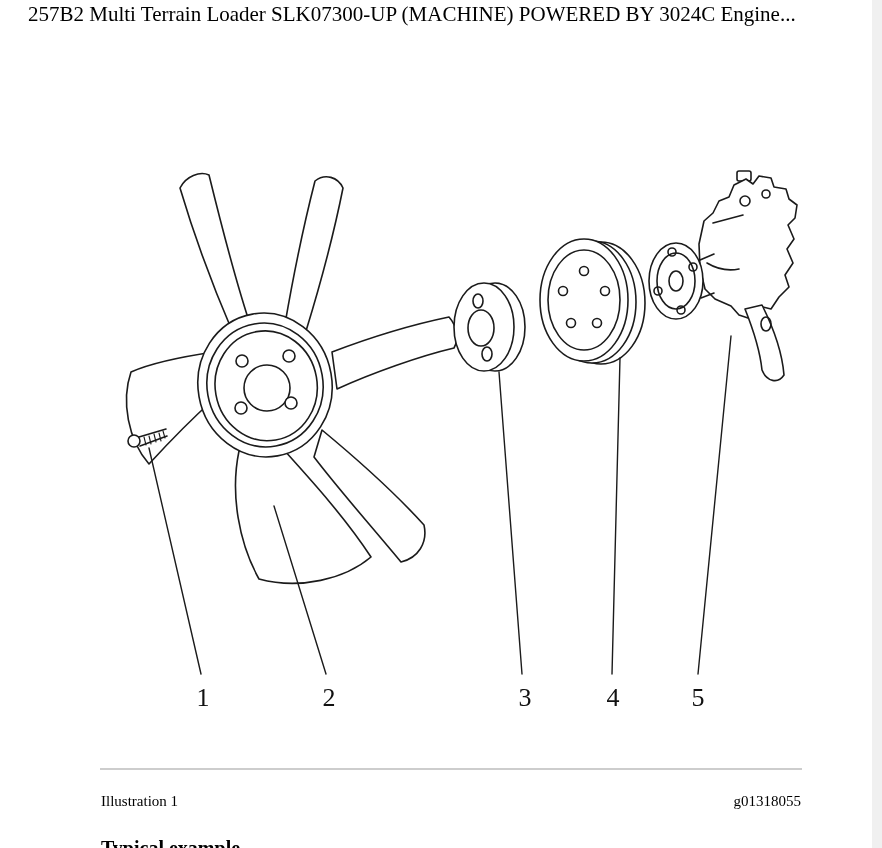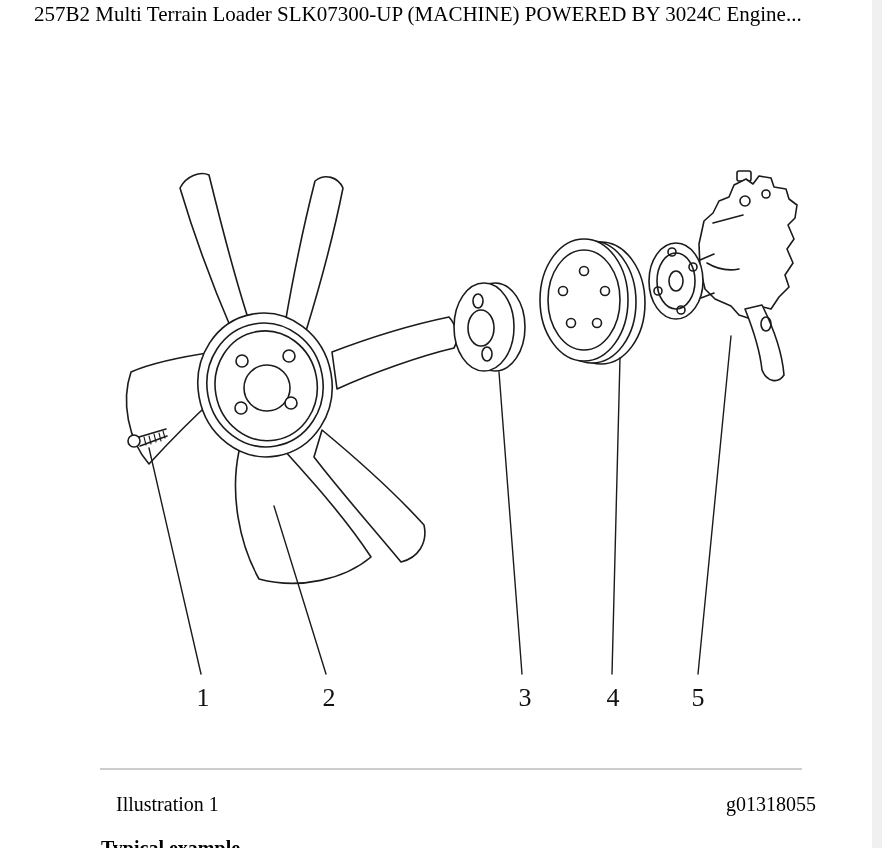--- a/index.html
+++ b/index.html
@@ -6,41 +6,41 @@
   body {
     width: 882px; height: 848px;
     position: relative;
     overflow: hidden;
     background: #ffffff;
     color: #000000;
     font-family: "Liberation Serif", serif;
   }
   .page-title {
     position: absolute;
-    left: 34px; top: 2px;
+    left: 28px; top: 2px;
     font-size: 21px;
     white-space: nowrap;
   }
   .diagram-svg {
     position: absolute;
     left: 0; top: 0;
   }
   .caption-divider {
     position: absolute;
     left: 100px; top: 768px;
     width: 702px; height: 2px;
     background: #cdcdcd;
   }
   .caption-row {
     position: absolute;
-    left: 116px; top: 793px;
+    left: 101px; top: 793px;
     width: 700px;
     display: flex;
     justify-content: space-between;
-    font-size: 20px;
+    font-size: 15px;
     align-items: center;
   }
   .footer-partial {
     position: absolute;
     left: 101px; top: 837px;
     font-size: 20px;
     font-weight: bold;
     white-space: nowrap;
   }
   .edge-strip {

